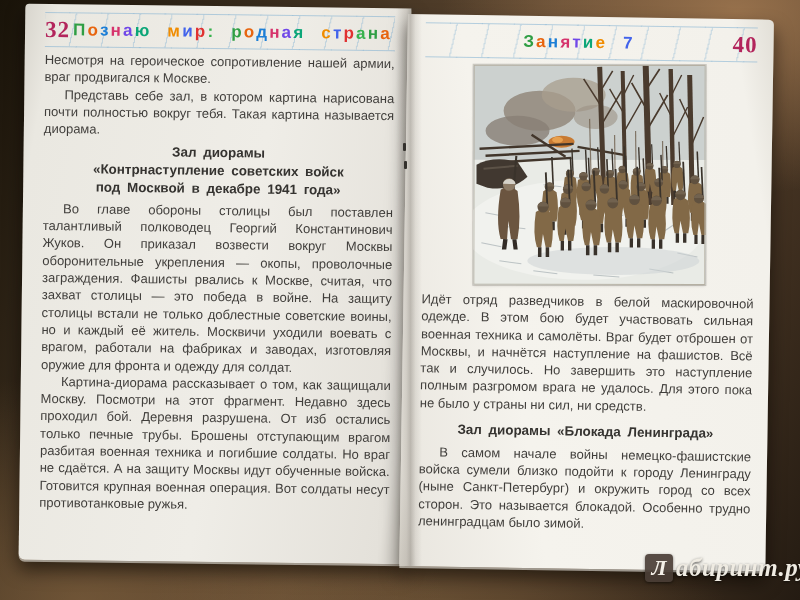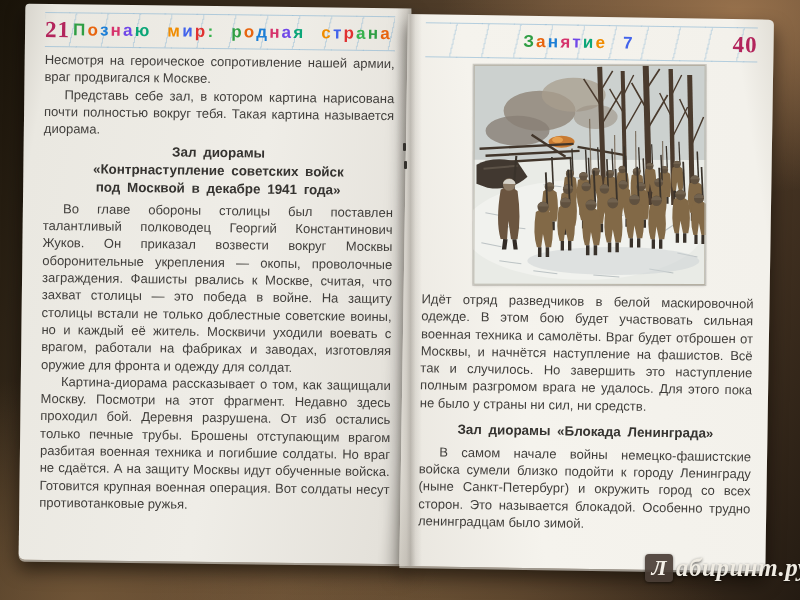--- a/index.html
+++ b/index.html
@@ -71,21 +71,21 @@
     font-size:25px;color:#efebe2;letter-spacing:.5px;
     text-shadow:0 1px 3px rgba(0,0,0,.65);
   }
 </style>
 </head>
 <body>
 
 <div class="page page-left">
   <div class="inner-left">
     <div class="header-band">
-      <span class="page-num">21</span>
+      <span class="page-num">32</span>
       <span class="rainbow-title"><span style="color: rgb(47, 158, 68);">П</span><span style="color: rgb(232, 101, 15);">о</span><span style="color: rgb(28, 126, 214);">з</span><span style="color: rgb(214, 51, 108);">н</span><span style="color: rgb(112, 72, 232);">а</span><span style="color: rgb(12, 166, 120);">ю</span> <span style="color: rgb(240, 140, 0);">м</span><span style="color: rgb(66, 99, 235);">и</span><span style="color: rgb(224, 49, 49);">р</span><span style="color: rgb(55, 178, 77);">:</span> <span style="color: rgb(47, 158, 68);">р</span><span style="color: rgb(232, 101, 15);">о</span><span style="color: rgb(28, 126, 214);">д</span><span style="color: rgb(214, 51, 108);">н</span><span style="color: rgb(112, 72, 232);">а</span><span style="color: rgb(12, 166, 120);">я</span> <span style="color: rgb(240, 140, 0);">с</span><span style="color: rgb(66, 99, 235);">т</span><span style="color: rgb(224, 49, 49);">р</span><span style="color: rgb(55, 178, 77);">а</span><span style="color: rgb(47, 158, 68);">н</span><span style="color: rgb(232, 101, 15);">а</span></span>
     </div>
     <p class="para no-indent">Несмотря на героическое сопротивление нашей армии, враг продвигался к Москве.</p>
     <p class="para">Представь себе зал, в котором картина нарисована почти полностью вокруг тебя. Такая картина называется диорама.</p>
     <div class="section-heading">
       <div>Зал диорамы</div>
       <div>«Контрнаступление советских войск</div>
       <div>под Москвой в декабре 1941 года»</div>
     </div>
     <p class="para">Во главе обороны столицы был поставлен талантливый полководец Георгий Константинович Жуков. Он приказал возвести вокруг Москвы оборонительные укрепления — окопы, проволочные заграждения. Фашисты рвались к Москве, считая, что захват столицы — это победа в войне. На защиту столицы встали не только доблестные советские воины, но и каждый её житель. Москвичи уходили воевать с врагом, работали на фабриках и заводах, изготовляя оружие для фронта и одежду для солдат.</p>

